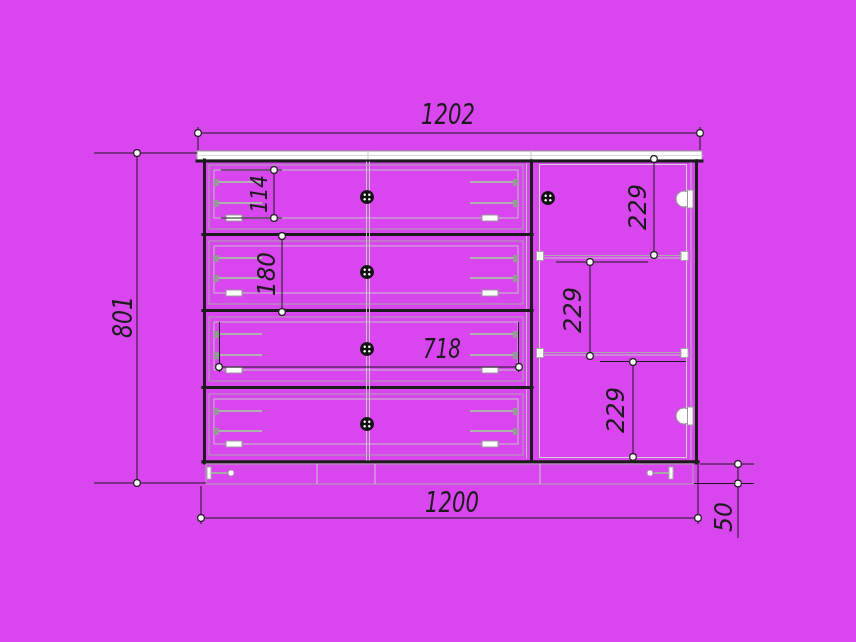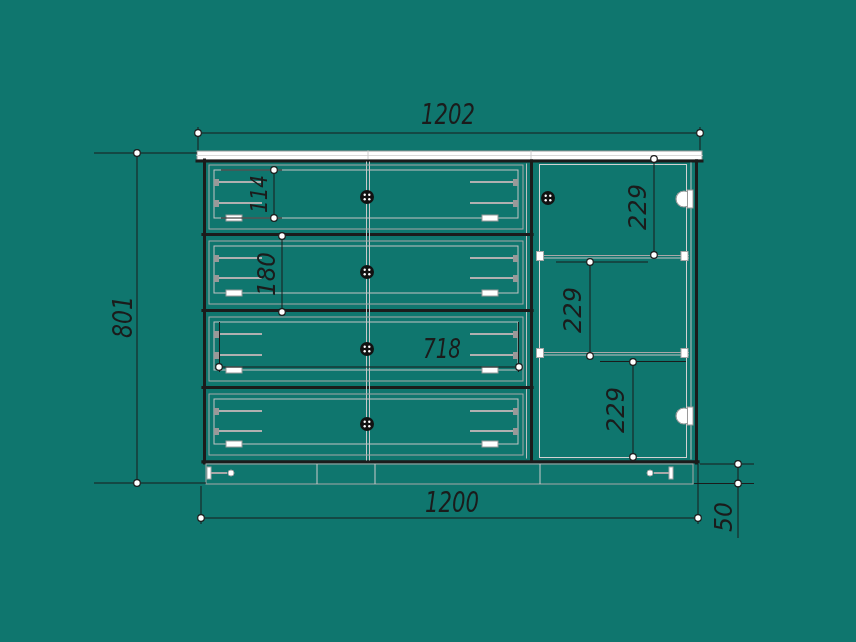--- a/index.html
+++ b/index.html
@@ -1,17 +1,17 @@
 <!DOCTYPE html>
 <html><head>
 <meta charset="utf-8">
 <style>
   html,body{margin:0;padding:0;background:#fff;}
   .canvas{
-    position:relative;width:856px;height:642px;background:#0f766e;
+    position:relative;width:856px;height:642px;background:#d946ef;
     font-family:"DejaVu Sans",sans-serif;overflow:hidden;
   }
   svg{position:absolute;left:0;top:0;}
   text.dim{
     font-family:"DejaVu Sans",sans-serif;
     font-style:italic;
     fill:#1b1b1b;
   }
 </style>
 </head>

